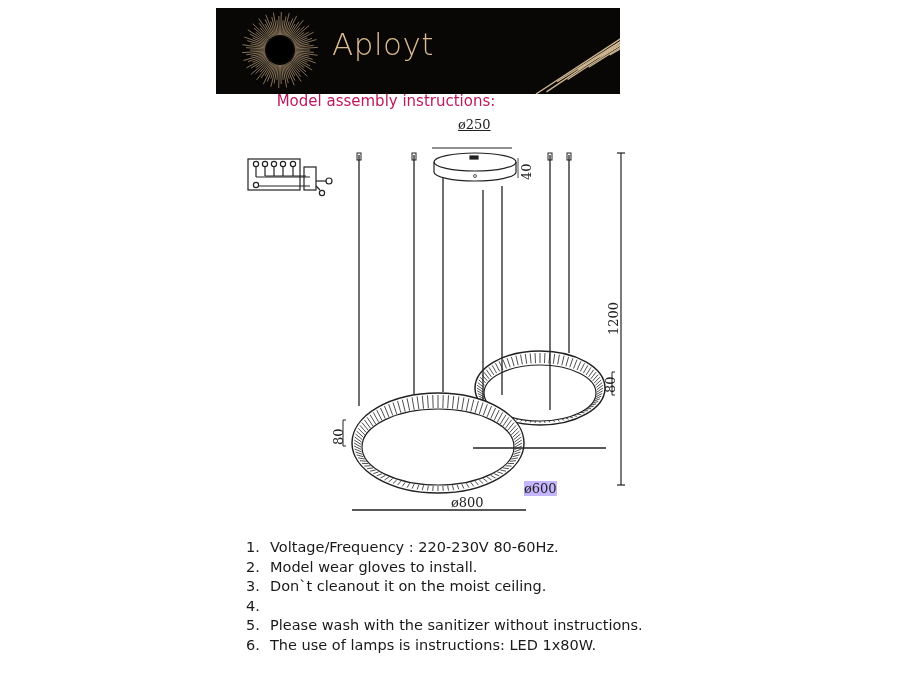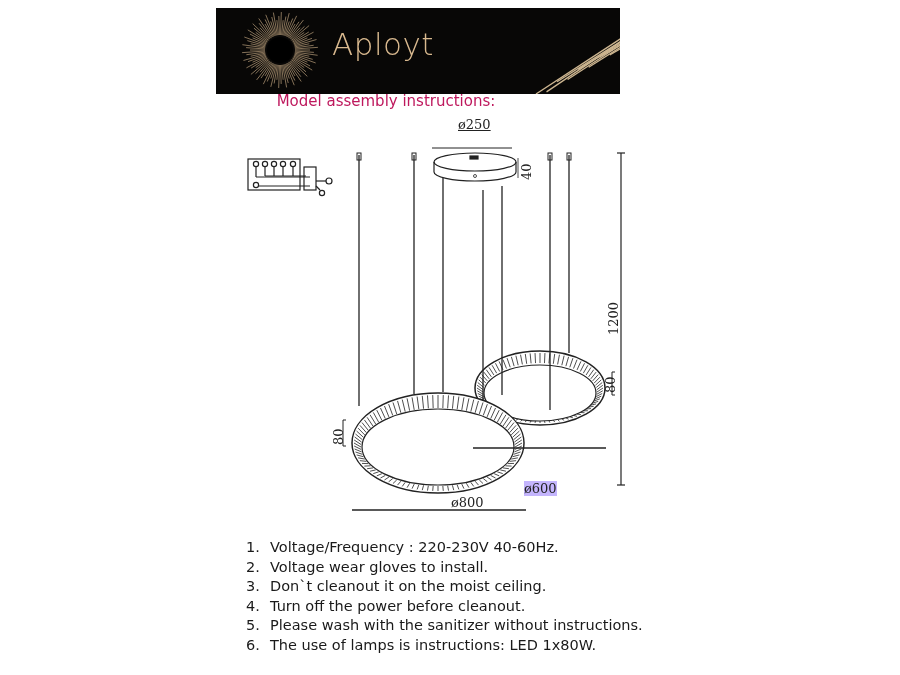--- a/index.html
+++ b/index.html
@@ -437,33 +437,32 @@
 <div class="dim-label rot" style="left:519px; top:180px;">40</div>
 <div class="dim-label rot" style="left:606px; top:335px;">1200</div>
 <div class="dim-label rot" style="left:603px; top:393px;">80</div>
 <div class="dim-label rot" style="left:331px; top:445px;">80</div>
 <div class="dim-label" style="left:524px; top:434px; background:#c4b5fd;margin-top:47px;">ø600</div>
 <div class="dim-label" style="left:421px; top:495px;margin-left:30px;">ø800</div>
 
 <ol class="notes">
   <li>
       <span class="num">1.</span>
-      <span>Voltage/Frequency : 220-230V 40-60Hz.</span>
+      <span>Voltage/Frequency : 220-230V 80-60Hz.</span>
     </li>
   <li>
       <span class="num">2.</span>
-      <span>Voltage wear gloves to install.</span>
+      <span>Model wear gloves to install.</span>
     </li>
   <li>
       <span class="num">3.</span>
       <span>Don`t cleanout it on the moist ceiling.</span>
     </li>
   <li>
       <span class="num">4.</span>
-      <span>Turn off the power before cleanout.</span>
     </li>
   <li>
       <span class="num">5.</span>
       <span>Please wash with the sanitizer without instructions.</span>
     </li>
   <li>
       <span class="num">6.</span>
       <span>The use of lamps is instructions: LED 1x80W.</span>
     </li>
 </ol>

